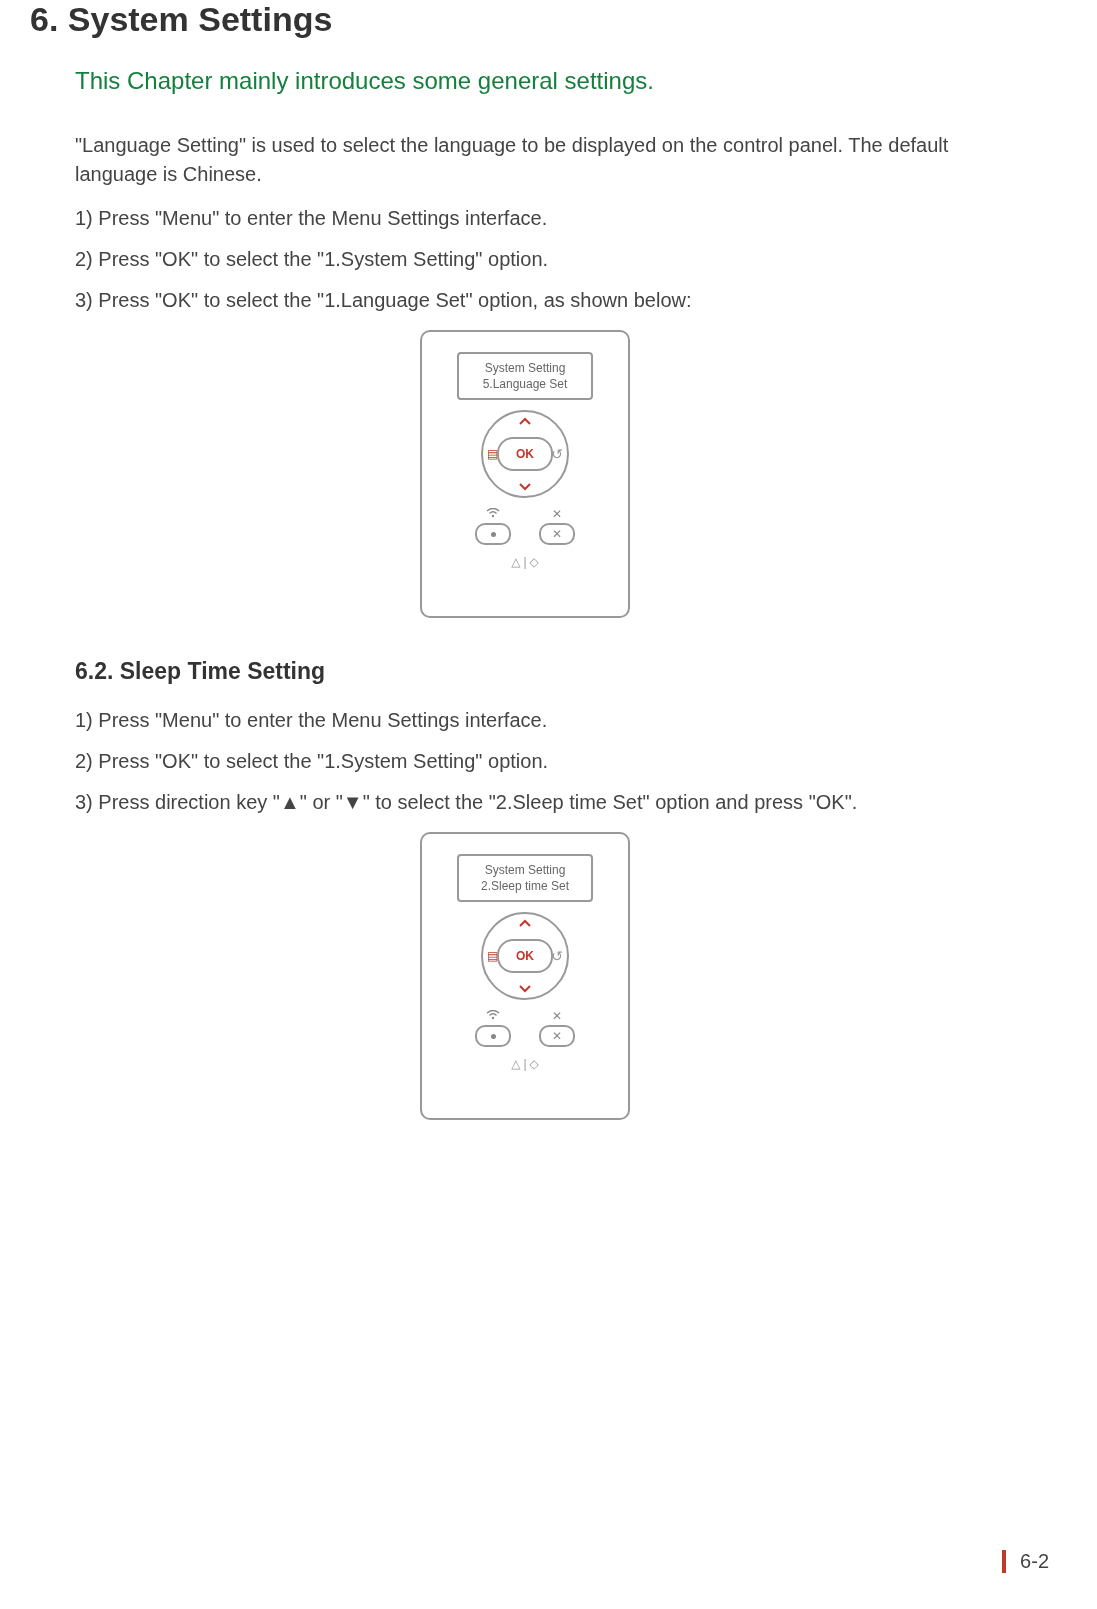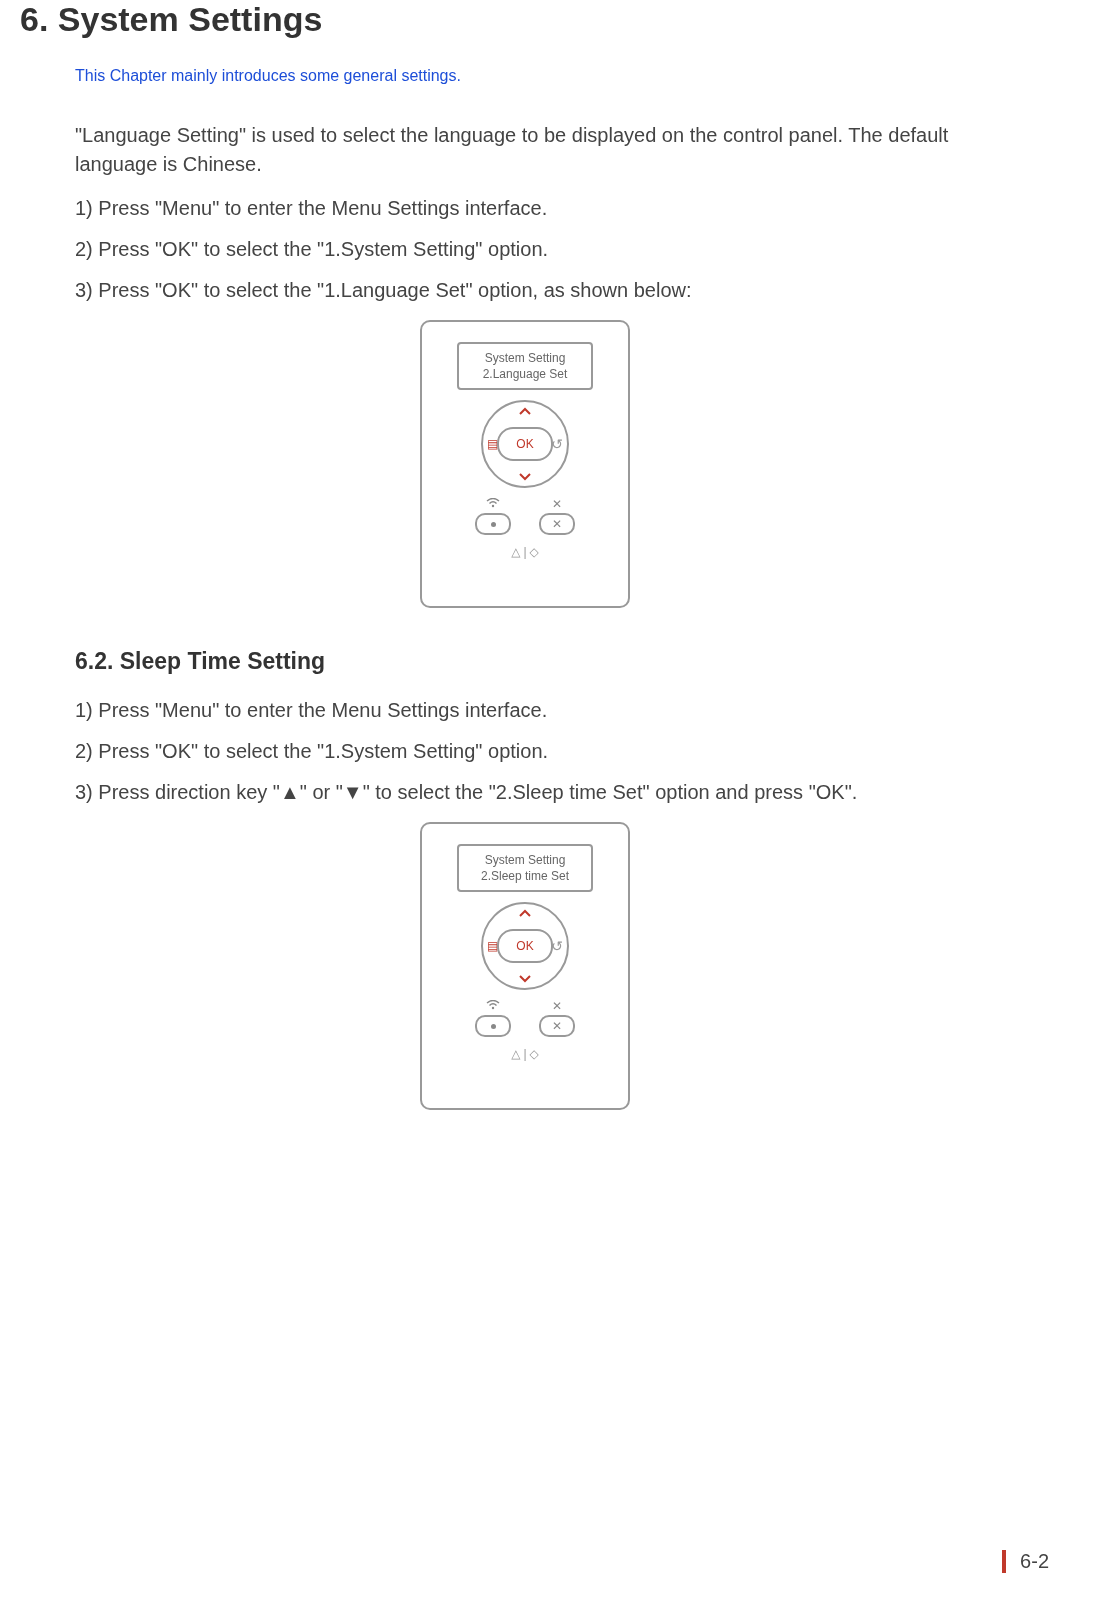--- a/index.html
+++ b/index.html
@@ -13,29 +13,29 @@
       width: 1097px;
       min-height: 1609px;
       padding: 0 60px 40px 20px;
       box-sizing: border-box;
       position: relative;
     }
     h1.chapter-title {
       font-size: 34px;
       font-weight: bold;
       color: #333;
-      margin: 0 0 28px 0;
+      margin: 0 0 28px 10px;
     }
     .content {
       margin-left: 55px;
       max-width: 900px;
     }
     p.intro {
-      font-size: 16px;
-      color: #1d4ed8;
+      font-size: 24px;
+      color: #15803d;
       margin: 0 0 36px 0;
     }
     h2.section-title {
       font-size: 23px;
       font-weight: bold;
       color: #333;
       margin: 0 0 24px 0;
     }
     p.body-text {
       font-size: 20px;
@@ -97,21 +97,21 @@
       height: 30px;
       transform: translate(-50%, -50%);
       border: 2px solid #999;
       border-radius: 16px;
       display: flex;
       align-items: center;
       justify-content: center;
     }
     .dpad .ok-text {
       font-size: 12px;
-      font-weight: normal;
+      font-weight: bold;
       color: #c0392b;
     }
     .dpad .chev {
       position: absolute;
       width: 12px;
       height: 12px;
     }
     .dpad .chev svg { display: block; }
     .dpad .chev-up { top: 6px; left: 50%; transform: translateX(-50%); }
     .dpad .chev-down { bottom: 6px; left: 50%; transform: translateX(-50%); }
@@ -186,21 +186,21 @@
 
     <p class="body-text">"Language Setting" is used to select the language to be displayed on the control panel. The default language is Chinese.</p>
     <p class="step">1) Press "Menu" to enter the Menu Settings interface.</p>
     <p class="step">2) Press "OK" to select the "1.System Setting" option.</p>
     <p class="step">3) Press "OK" to select the "1.Language Set" option, as shown below:</p>
 
     <div class="panel-wrap">
       <div class="panel">
         <div class="lcd">
           <div class="line1">System Setting</div>
-          <div class="line2">2.Language Set</div>
+          <div class="line2">5.Language Set</div>
         </div>
         <div class="dpad">
           <div class="outer"></div>
           <span class="chev chev-up">
             <svg viewBox="0 0 12 12">
                 <polyline points="1,8 6,3 11,8" fill="none" stroke="#c0392b" stroke-width="2"></polyline>
               </svg>
           </span>
           <span class="chev chev-down">
             <svg viewBox="0 0 12 12">

